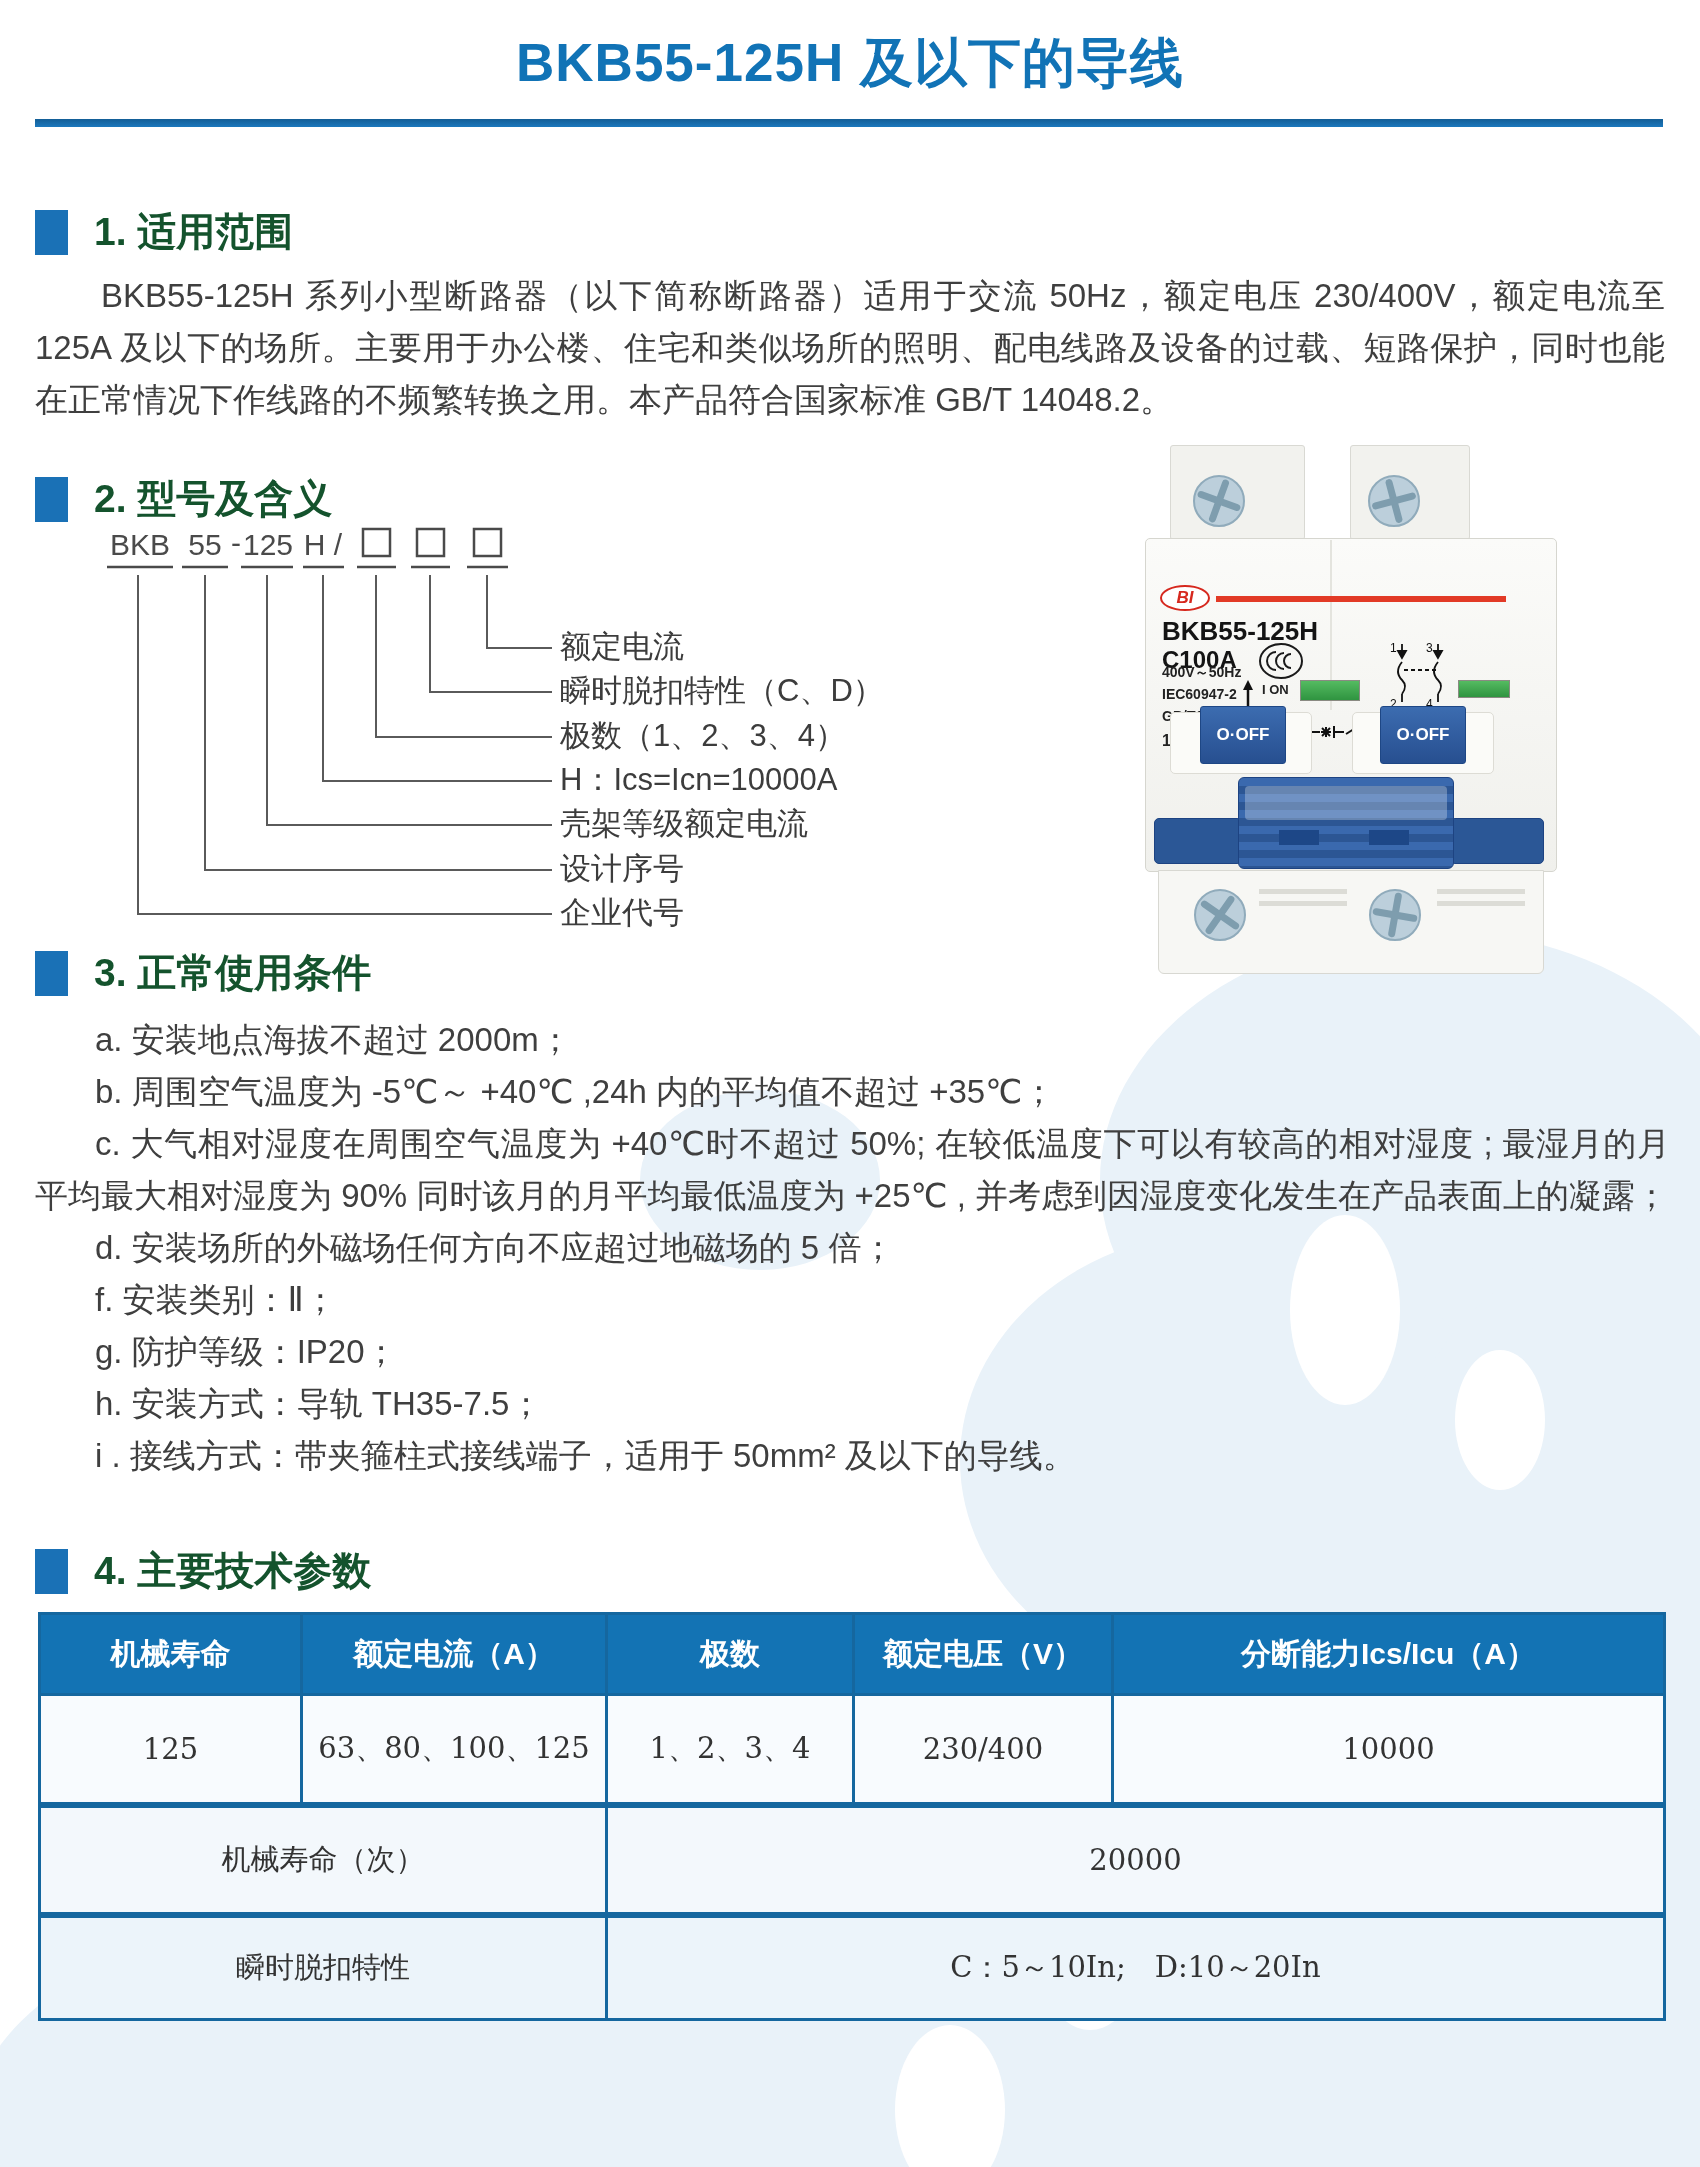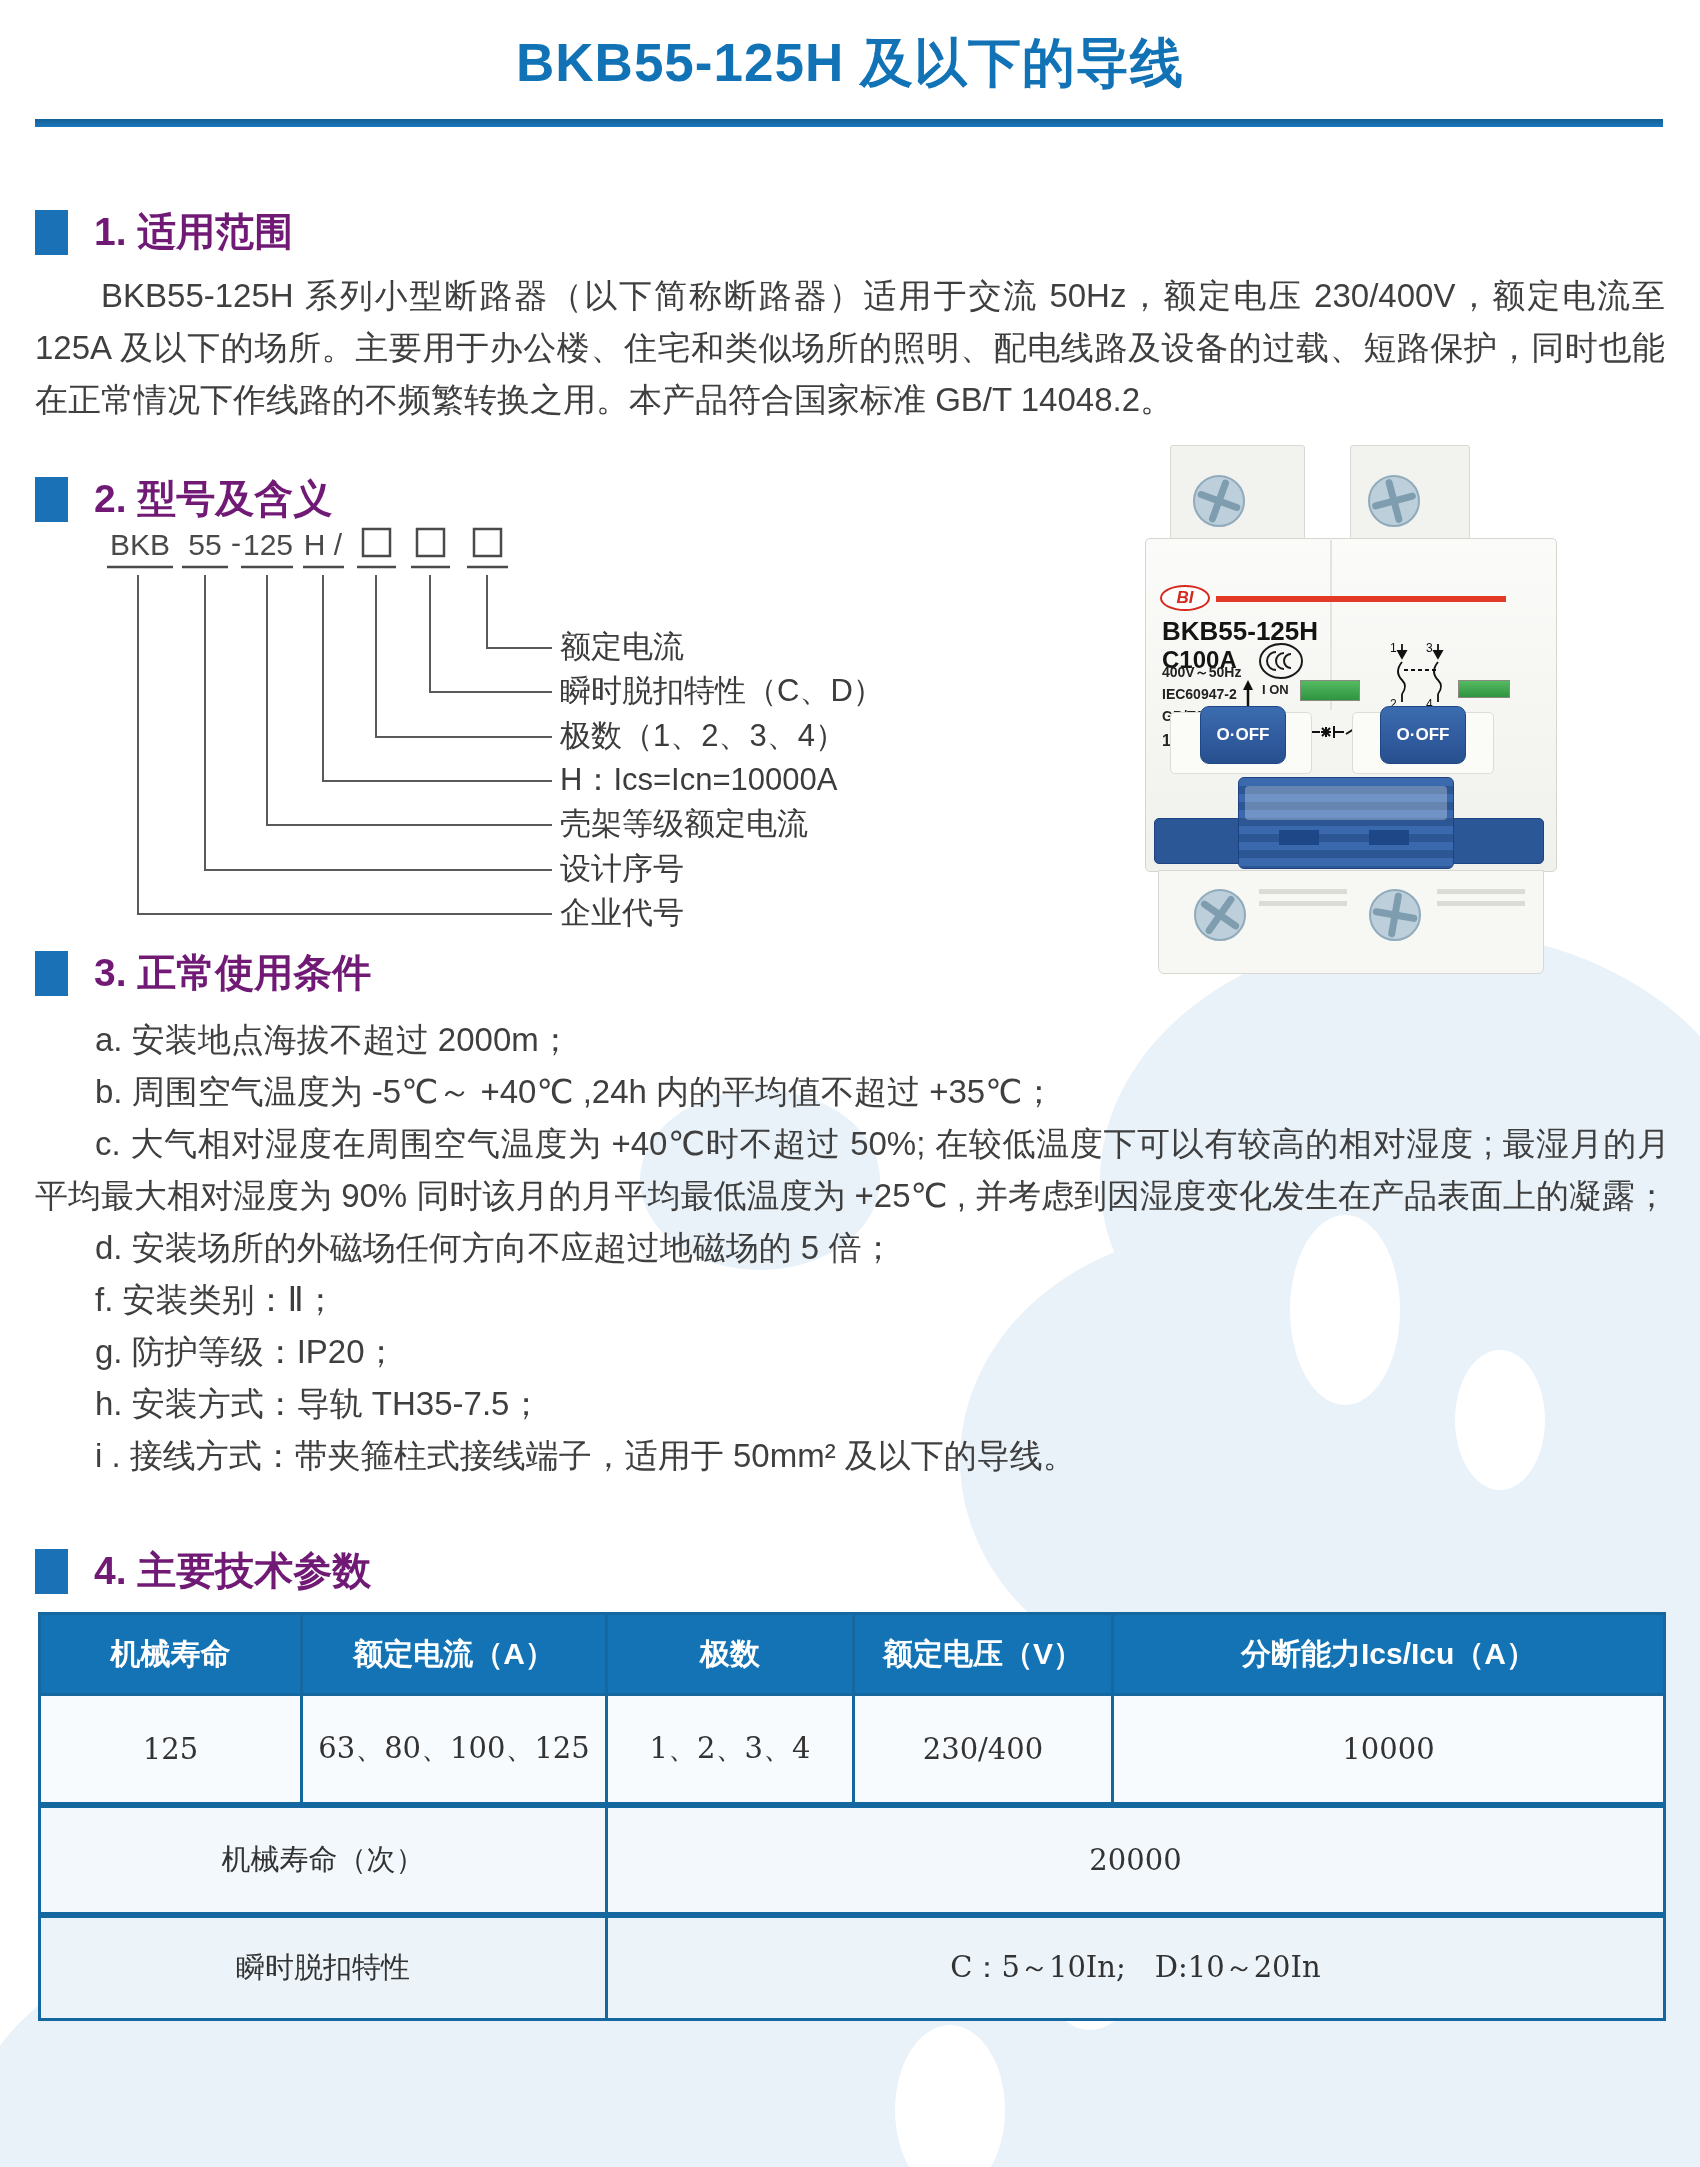--- a/index.html
+++ b/index.html
@@ -13,21 +13,21 @@
   .page-title {
     position:absolute; top:28px; left:0; width:1700px; text-align:center;
     font-size:53px; font-weight:bold; color:#1173b6; letter-spacing:1px; z-index:1;
   }
   .title-rule { position:absolute; top:119px; left:35px; width:1628px; height:8px;
     background:linear-gradient(180deg,#135e96,#1b78bd); z-index:1; }
 
   
   .sec-heading { position:absolute; left:35px; display:flex; align-items:center; gap:26px; z-index:2; }
   .sec-square { width:33px; height:45px; background:#1a71b6; flex:0 0 auto; }
-  .sec-text { font-size:39px; font-weight:bold; color:#701a75; white-space:nowrap; }
+  .sec-text { font-size:39px; font-weight:bold; color:#14532d; white-space:nowrap; }
 
   
   .para {
     position:absolute; left:35px; top:270px; width:1630px; z-index:1;
     font-size:33px; line-height:52px; color:#3f3f3f; text-align:justify; text-indent:66px;
   }
   .cond-list { position:absolute; left:35px; top:1014px; width:1635px; z-index:1;
     font-size:33px; line-height:52px; color:#3f3f3f; }
   .cond-list p { margin:0; text-indent:60px; text-align:justify; }
 
@@ -62,21 +62,21 @@
   .bk-logo { left:20px; top:145px; width:50px; height:26px; border:2px solid #d6281e; border-radius:50%;
     color:#d6281e; font-weight:bold; font-style:italic; font-size:17px; text-align:center; line-height:22px; background:#fff; }
   .bk-redline { left:76px; top:156px; width:290px; height:6px; background:#e23a26; }
   .bk-model { left:22px; top:176px; font-size:26px; font-weight:bold; color:#141414; white-space:nowrap; }
   .bk-rating { left:22px; top:206px; font-size:24px; font-weight:bold; color:#141414; white-space:nowrap; }
   .bk-spec { left:22px; font-size:14px; font-weight:bold; color:#222; white-space:nowrap; }
   .bk-break { left:22px; top:292px; font-size:16px; font-weight:bold; color:#222; white-space:nowrap; }
   .bk-onoff-txt { font-size:13px; font-weight:bold; color:#222; white-space:nowrap; }
   .bk-green { background:linear-gradient(180deg,#55bb61,#2f9440); border:1px solid #8a8a82; }
   .bk-pivot { top:272px; height:62px; background:#fbfbf8; border:1px solid #dddcd5; border-radius:5px; }
-  .bk-handle { top:266px; width:86px; height:58px; border-radius:9px;
+  .bk-handle { top:266px; width:86px; height:58px; border-radius:3px;
     background:linear-gradient(180deg,#3c6cb0,#274f90); border:1px solid #1e4785;
     color:#fff; font-size:17px; font-weight:bold; text-align:center; line-height:56px; }
   .bk-tiebar { left:98px; top:337px; width:216px; height:92px; border-radius:6px;
     background:repeating-linear-gradient(180deg,#3a69ae 0 8px,#2c5694 8px 16px);
     border:1px solid #1d4382; }
   .bk-tiebar-sheen { left:6px; top:8px; width:202px; height:34px; background:rgba(255,255,255,0.28); border-radius:4px; }
   .bk-stub { top:378px; height:46px; background:#2b5796; border-radius:5px; border:1px solid #1d4382; }
   .bk-notch { top:52px; width:40px; height:15px; background:#1d4787; }
   .bk-bottom { left:18px; top:430px; width:386px; height:104px; background:#f7f7f4;
     border:1px solid #d8d8d2; border-radius:0 0 6px 6px; }

